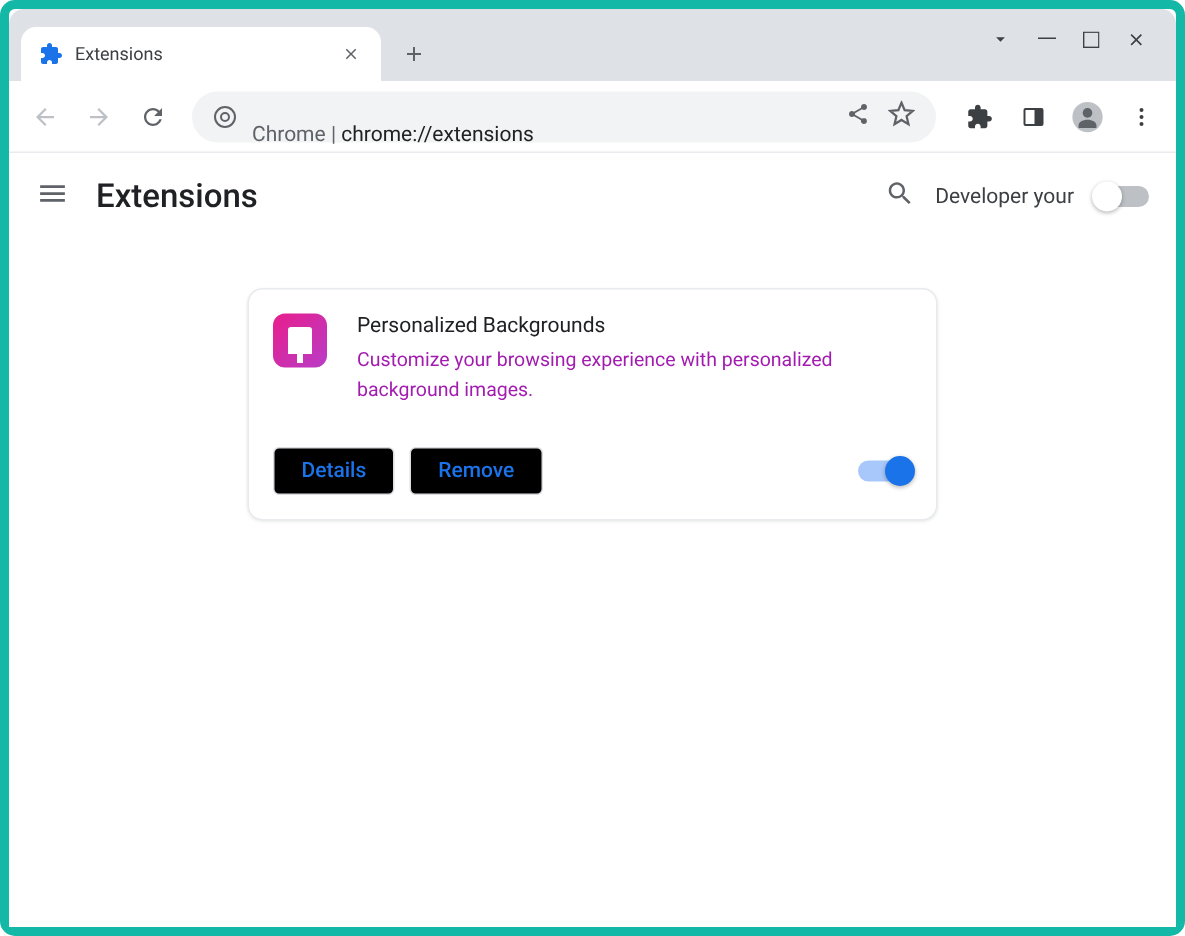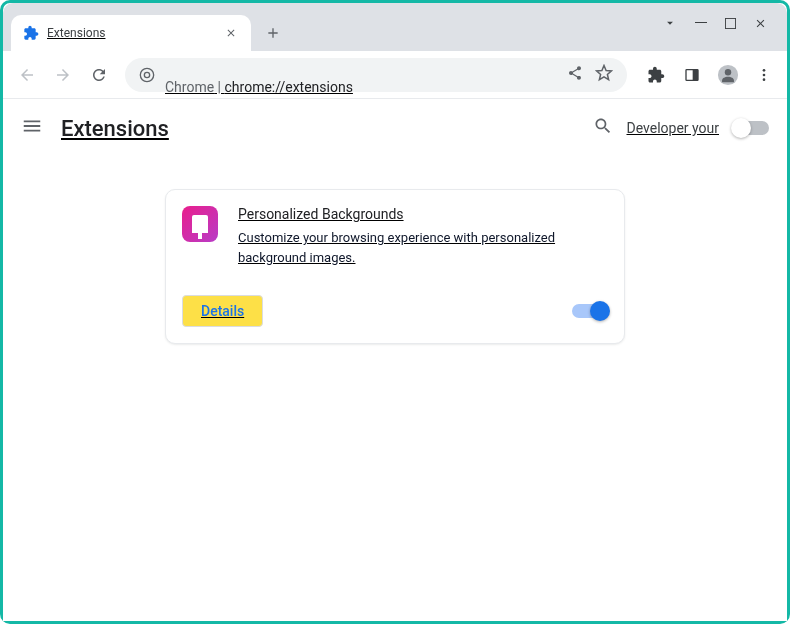--- a/index.html
+++ b/index.html
@@ -1,18 +1,18 @@
 <!DOCTYPE html>
 <html><head>
 <meta charset="utf-8">
 <style>
 * { margin: 0; padding: 0; box-sizing: border-box; font-family: -apple-system, BlinkMacSystemFont, "Segoe UI", Roboto, Arial, sans-serif; }
 body { width: 790px; height: 624px; background: #fff; position: relative; overflow: hidden; }
 
-.window-frame { width: 100%; height: 100%; background: #fff; border: 3px solid #14b8a6; border-radius: 10px; display: flex; flex-direction: column; text-decoration: underline; }
+.window-frame { width: 100%; height: 100%; background: #fff; border: 6px solid #14b8a6; border-radius: 10px; display: flex; flex-direction: column; }
 
 .titlebar { height: 48px; background: #dee1e6; display: flex; align-items: flex-end; position: relative; border-radius: 10px 10px 0 0; }
 .tab { background: #fff; height: 36px; margin-left: 8px; border-radius: 10px 10px 0 0; display: flex; align-items: center; padding: 0 12px; gap: 8px; min-width: 240px; position: relative; }
 .tab-favicon { width: 16px; height: 16px; display: flex; align-items: center; justify-content: center; }
 .tab-title { font-size: 12px; color: #3c4043; flex: 1; }
 .tab-close { width: 16px; height: 16px; display: flex; align-items: center; justify-content: center; cursor: pointer; color: #5f6368; font-size: 14px; }
 .new-tab { width: 28px; height: 28px; margin-left: 8px; margin-bottom: 4px; display: flex; align-items: center; justify-content: center; cursor: pointer; color: #5f6368; font-size: 18px; }
 .window-controls { position: absolute; right: 0; top: 0; height: 40px; display: flex; align-items: center; gap: 18px; padding: 0 20px; }
 .win-ctrl { cursor: pointer; color: #3c4043; display: flex; align-items: center; justify-content: center; }
 
@@ -38,23 +38,23 @@
 .toggle::after { content: ''; position: absolute; width: 20px; height: 20px; background: #fff; border-radius: 50%; top: -3px; left: -2px; box-shadow: 0 1px 3px rgba(0,0,0,0.3); }
 
 .ext-area { flex: 1; padding: 32px 60px; }
 .ext-card { width: 460px; margin: 0 auto; background: #fff; border: 1px solid #e8eaed; border-radius: 10px; padding: 16px; box-shadow: 0 1px 2px rgba(60,64,67,0.1); }
 .ext-top { display: flex; gap: 20px; margin-bottom: 28px; }
 .ext-icon { width: 36px; height: 36px; border-radius: 8px; background: linear-gradient(135deg, #e91e8c 0%, #b83cc7 100%); display: flex; align-items: center; justify-content: center; flex-shrink: 0; }
 .ext-icon-inner { width: 16px; height: 18px; background: #fff; border-radius: 2px 2px 0 0; position: relative; }
 .ext-icon-inner::after { content: ''; position: absolute; width: 4px; height: 8px; background: #fff; bottom: -6px; left: 6px; }
 .ext-info { flex: 1; }
 .ext-name { font-size: 14px; color: #202124; margin-bottom: 6px; }
-.ext-desc { font-size: 13px; color: #0f172a; line-height: 1.5; }
+.ext-desc { font-size: 13px; color: #a21caf; line-height: 1.5; }
 .ext-bottom { display: flex; align-items: center; gap: 10px; }
-.ext-btn { padding: 7px 18px; border: 1px solid #dadce0; border-radius: 4px; background: #fde047; color: #1a73e8; font-size: 14px; cursor: pointer; font-weight: 500; }
+.ext-btn { padding: 7px 18px; border: 1px solid #dadce0; border-radius: 4px; background: #000000; color: #1a73e8; font-size: 14px; cursor: pointer; font-weight: 500; }
 .ext-toggle { margin-left: auto; width: 36px; height: 14px; background: #a8c7fa; border-radius: 7px; position: relative; cursor: pointer; }
 .ext-toggle::after { content: ''; position: absolute; width: 20px; height: 20px; background: #1a73e8; border-radius: 50%; top: -3px; right: -2px; box-shadow: 0 1px 3px rgba(0,0,0,0.3); }
 </style>
 </head>
 <body>
 
 <div class="window-frame">
   <div class="titlebar">
     <div class="tab">
       <span class="tab-favicon">
@@ -191,18 +191,19 @@
           <div class="ext-icon">
             <div class="ext-icon-inner"></div>
           </div>
           <div class="ext-info">
             <div class="ext-name">Personalized Backgrounds</div>
             <div class="ext-desc">Customize your browsing experience with personalized background images.</div>
           </div>
         </div>
         <div class="ext-bottom">
           <button class="ext-btn">Details</button>
+          <button class="ext-btn">Remove</button>
           <div class="ext-toggle"></div>
         </div>
       </div>
     </div>
   </div>
 </div>
 
 </body></html>

